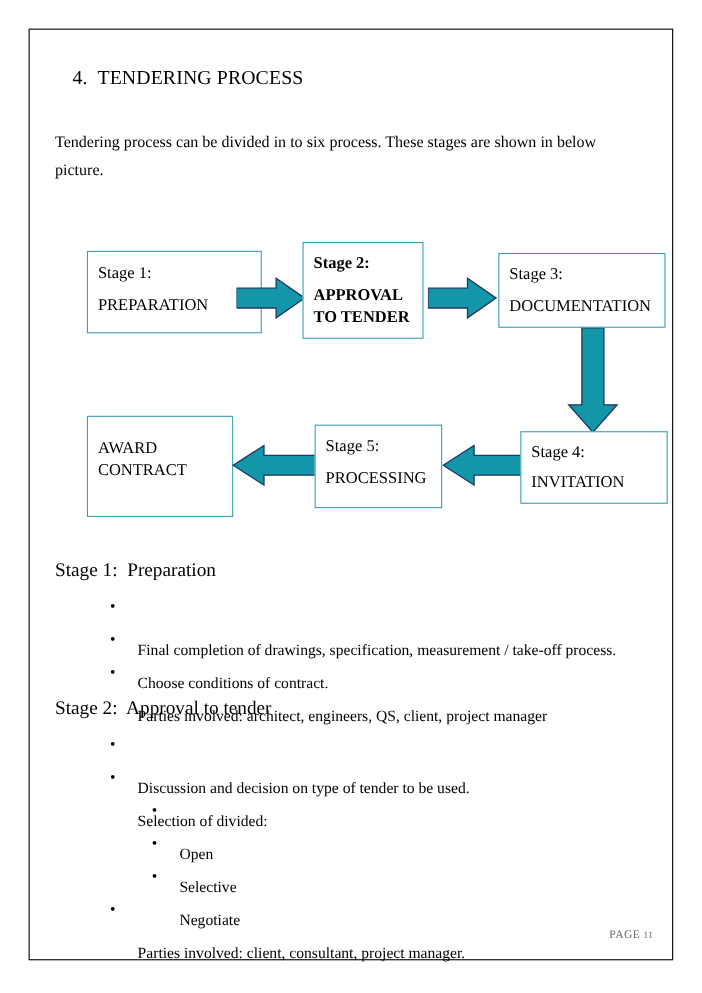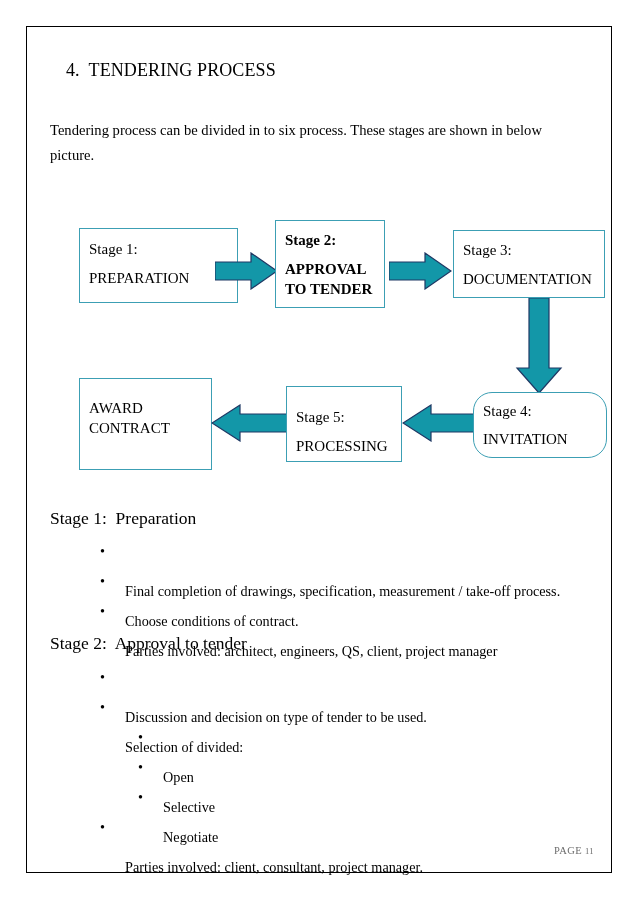--- a/index.html
+++ b/index.html
@@ -170,32 +170,32 @@
     <div class="stage-name" style="margin-top:9px;">AWARD
 CONTRACT</div>
   </div>
 
   <div class="arrow" style="left:211px; top:404px; width:78px; height:38px;">
     <svg width="78" height="38" viewBox="0 0 78 38">
       <polygon points="77,10 29,10 29,1 1,19 29,37 29,28 77,28" fill="#1397A8" stroke="#1F3864" stroke-width="1.2"></polygon>
     </svg>
   </div>
 
-  <div class="stage-box" style="left:286px; top:386px; width:116px; height:76px; padding-top:20px;">
+  <div class="stage-box" style="left:286px; top:386px; width:116px; height:76px; padding-top:9px;">
     <div class="stage-label">Stage 5:</div>
     <div class="stage-name" style="margin-top:9px;">PROCESSING</div>
   </div>
 
   <div class="arrow" style="left:402px; top:404px; width:74px; height:38px;">
     <svg width="74" height="38" viewBox="0 0 74 38">
       <polygon points="73,10 29,10 29,1 1,19 29,37 29,28 73,28" fill="#1397A8" stroke="#1F3864" stroke-width="1.2"></polygon>
     </svg>
   </div>
 
-  <div class="stage-box" style="left:473px; top:392px; width:134px; height:66px; padding-top:8px;border-radius:19px;">
+  <div class="stage-box" style="left:473px; top:392px; width:134px; height:66px; padding-top:8px;">
     <div class="stage-label">Stage 4:</div>
     <div class="stage-name" style="margin-top:8px;">INVITATION</div>
   </div>
 </div>
 
 <div class="stage-heading" style="top:508px;">Stage 1:  Preparation</div>
 
 <div class="bullet-item lvl1" style="top:541px;">
   <span class="dot">•</span>
   <span class="btext">Final completion of drawings, specification, measurement / take-off process.</span>

